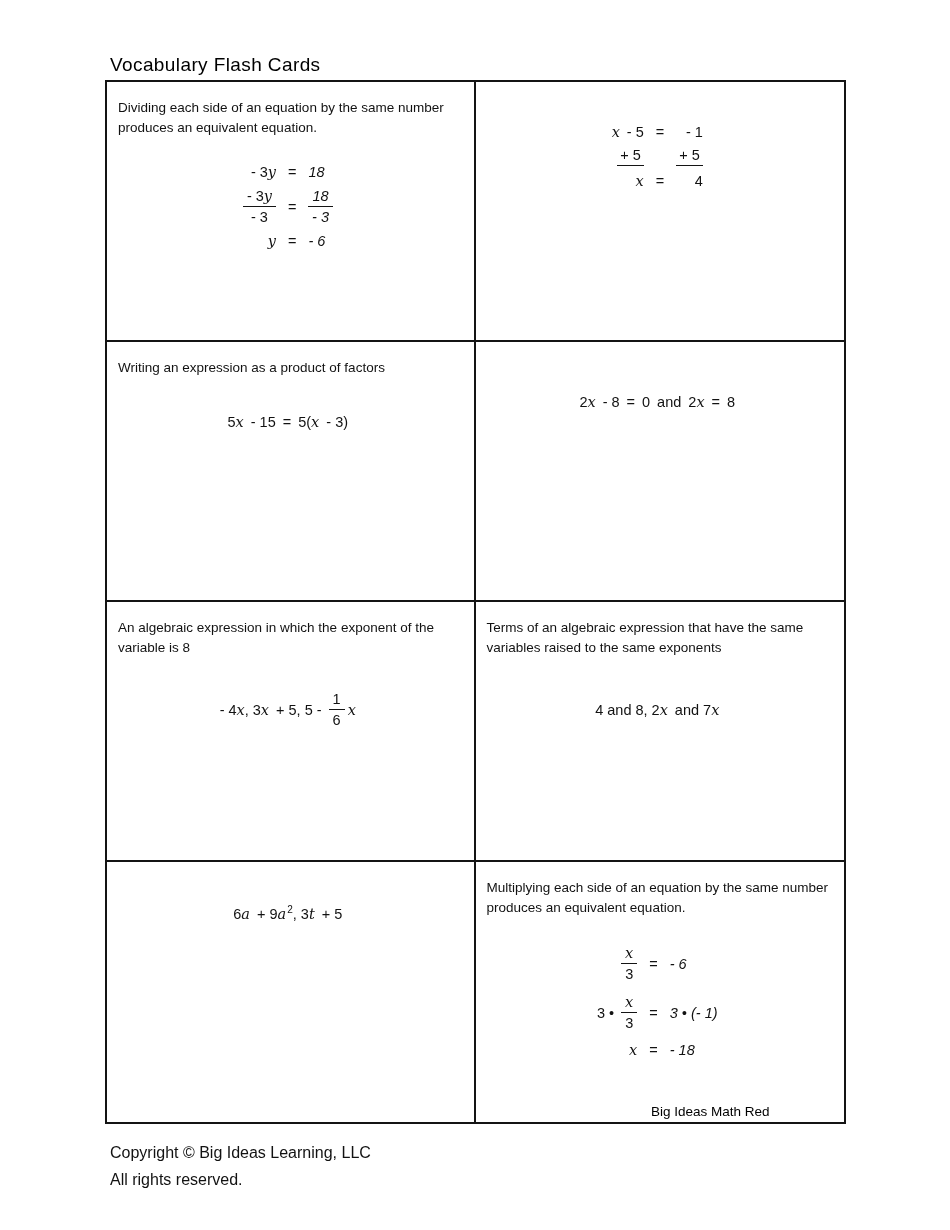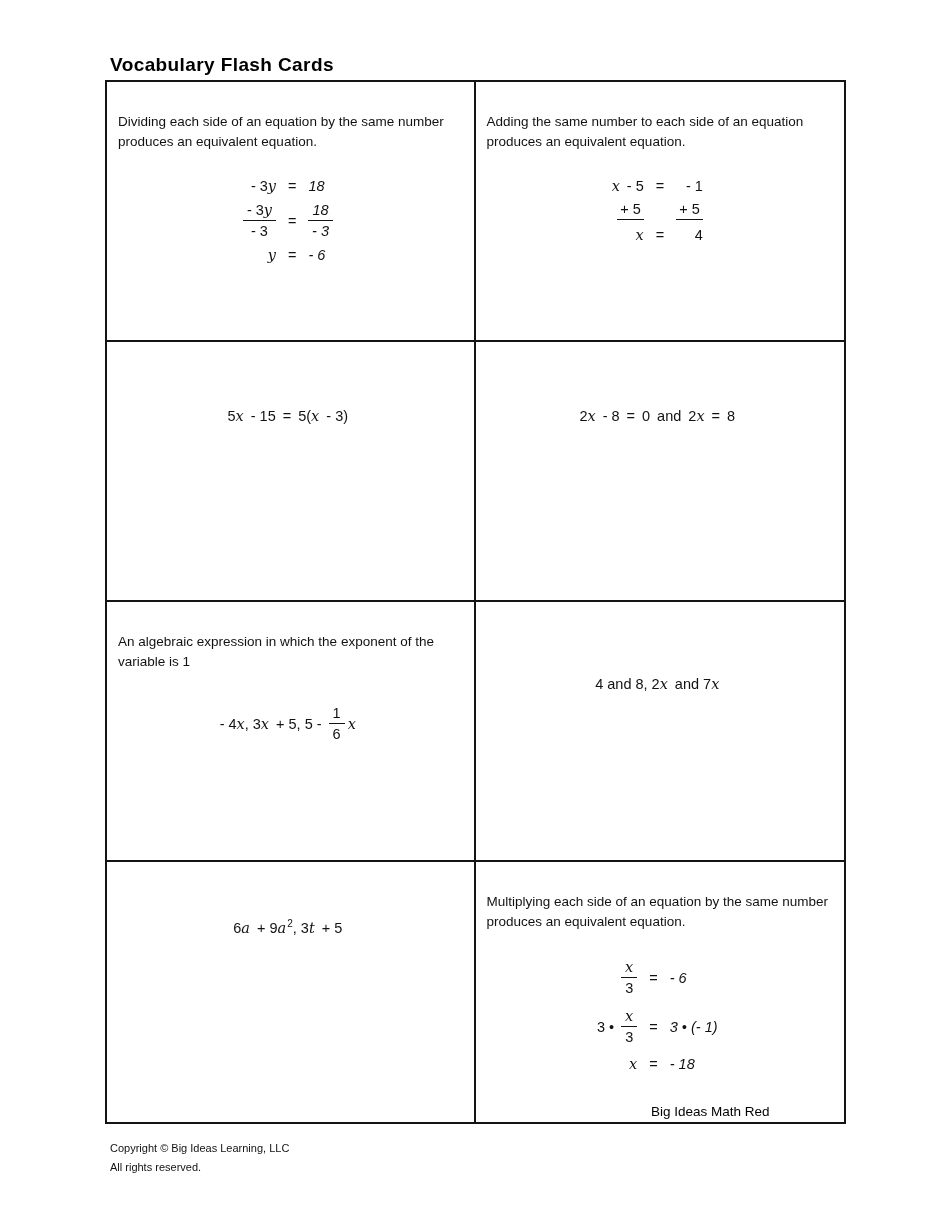--- a/index.html
+++ b/index.html
@@ -6,29 +6,29 @@
   html, body { margin: 0; padding: 0; }
   body {
     width: 950px; height: 1230px; background: #ffffff;
     font-family: "Liberation Sans", "DejaVu Sans", sans-serif;
     color: #141414;
   }
   .page { position: relative; width: 950px; height: 1230px; overflow: hidden; background: #fff; }
 
   .title {
     position: absolute; left: 110px; top: 54px; margin: 0;
-    font-size: 19px; font-weight: 700; letter-spacing: 0.4px; color: #000;
+    font-size: 19px; font-weight: 400; letter-spacing: 0.4px; color: #000;
   }
 
   .grid {
     position: absolute; left: 105px; top: 80px; width: 741px;
     display: grid; grid-template-columns: 1fr 1fr; grid-auto-rows: 260px;
     border: 2px solid #141414;
   }
-  .card { padding: 30px 16px 0 11px; overflow: hidden; }
+  .card { padding: 16px 16px 0 11px; overflow: hidden; }
   .card:nth-child(odd) { border-right: 2px solid #141414; }
   .card:nth-child(-n+6) { border-bottom: 2px solid #141414; }
 
   .def { margin: 0; font-size: 13.5px; line-height: 1.48; color: #121212; max-width: 352px; }
 
   .math { display: flex; justify-content: center; font-size: 14.5px; color: #121212; }
   .v { font-family: "DejaVu Serif", serif; font-style: italic; }
 
   .eqgrid {
     display: grid; grid-template-columns: auto auto auto;
@@ -46,21 +46,21 @@
   .uline { border-bottom: 1.5px solid #141414; padding: 0 3px 2px; }
 
   .mline { display: flex; align-items: center; }
   .g  { margin-left: 7px; }
   .gs { margin-left: 3px; }
   .mr { margin-right: 7px; }
   .sup { font-size: 10px; position: relative; top: -5px; margin-left: 1px; }
 
   .footer-left {
     position: absolute; left: 110px; top: 1139px;
-    font-size: 11px; line-height: 1.7; color: #121212;
+    font-size: 16px; line-height: 1.7; color: #121212;
   }
   .footer-right {
     position: absolute; left: 651px; top: 1104px;
     font-size: 13.5px; color: #000;
   }
 </style>
 </head>
 <body>
 
 <div class="page">
@@ -98,21 +98,20 @@
           </span>
 
           <span class="c1 v">y</span>
           <span class="c2">=</span>
           <span class="c3">- 6</span>
         </div>
       </div>
     </div>
 
     <div class="card">
-      <p class="def">Adding the same number to each side of an equation produces an equivalent equation.</p>
       <div class="math" style="margin-top:26px;">
         <div class="eqgrid">
           <span class="c1">
               <span class="v">x</span>
               <span class="g">- 5</span>
             </span>
           <span class="c2">=</span>
           <span class="c3r">- 1</span>
 
           <span class="c1">
@@ -124,20 +123,21 @@
             </span>
 
           <span class="c1 v">x</span>
           <span class="c2">=</span>
           <span class="c3r">4</span>
         </div>
       </div>
     </div>
 
     <div class="card">
+      <p class="def">Writing an expression as a product of factors</p>
       <div class="math" style="margin-top:36px;">
         <div class="mline">
           <span>5</span>
             <span class="v">x</span>
             <span class="g">- 15</span>
             <span class="g">=</span>
             <span class="g">5(</span>
             <span class="v">x</span>
             <span class="g">- 3)</span>
         </div>
@@ -155,38 +155,39 @@
             <span class="g">and</span>
             <span class="g">2</span>
             <span class="v">x</span>
             <span class="g">=</span>
             <span class="g">8</span>
         </div>
       </div>
     </div>
 
     <div class="card">
-      <p class="def">An algebraic expression in which the exponent of the variable is 1</p>
+      <p class="def">An algebraic expression in which the exponent of the variable is 8</p>
       <div class="math" style="margin-top:32px;">
         <div class="mline">
           <span>- 4</span>
             <span class="v">x</span>
             <span>, 3</span>
             <span class="v">x</span>
             <span class="g">+ 5, 5 -</span>
           <span class="frac g">
             <span class="fn">1</span>
             <span class="fd">6</span>
           </span>
           <span class="v gs">x</span>
         </div>
       </div>
     </div>
 
     <div class="card">
+      <p class="def">Terms of an algebraic expression that have the same variables raised to the same exponents</p>
       <div class="math" style="margin-top:44px;">
         <div class="mline">
           <span>4 and 8, 2</span>
             <span class="v">x</span>
             <span class="g">and 7</span>
             <span class="v">x</span>
         </div>
       </div>
     </div>
 

